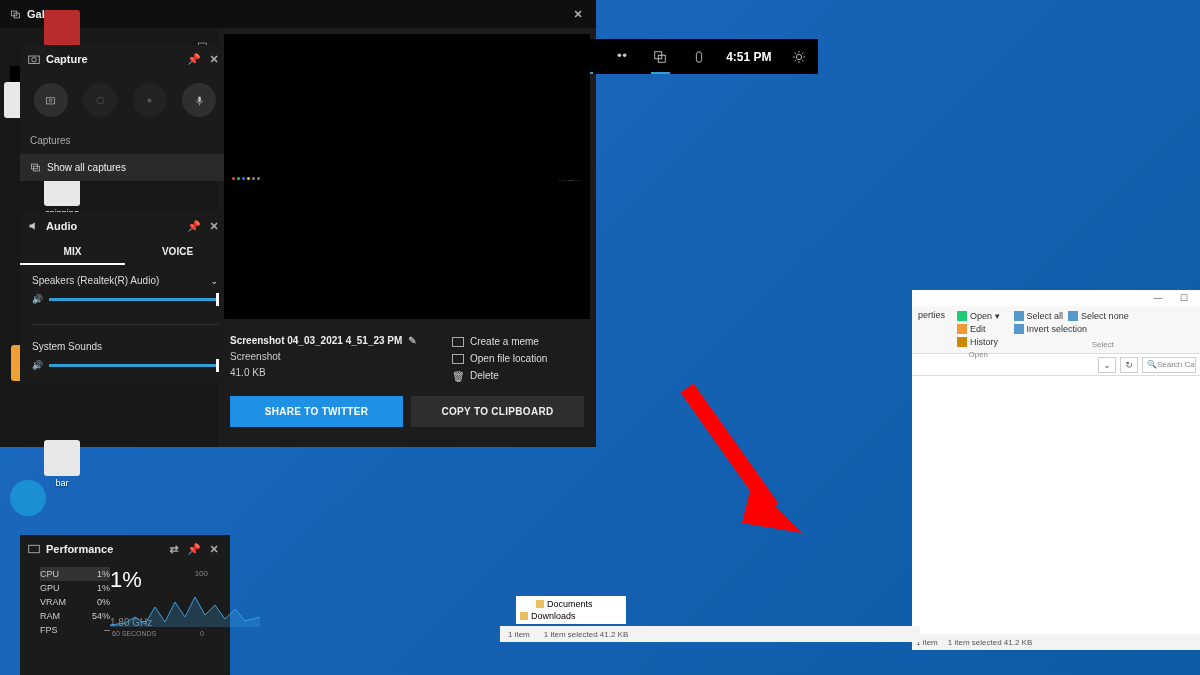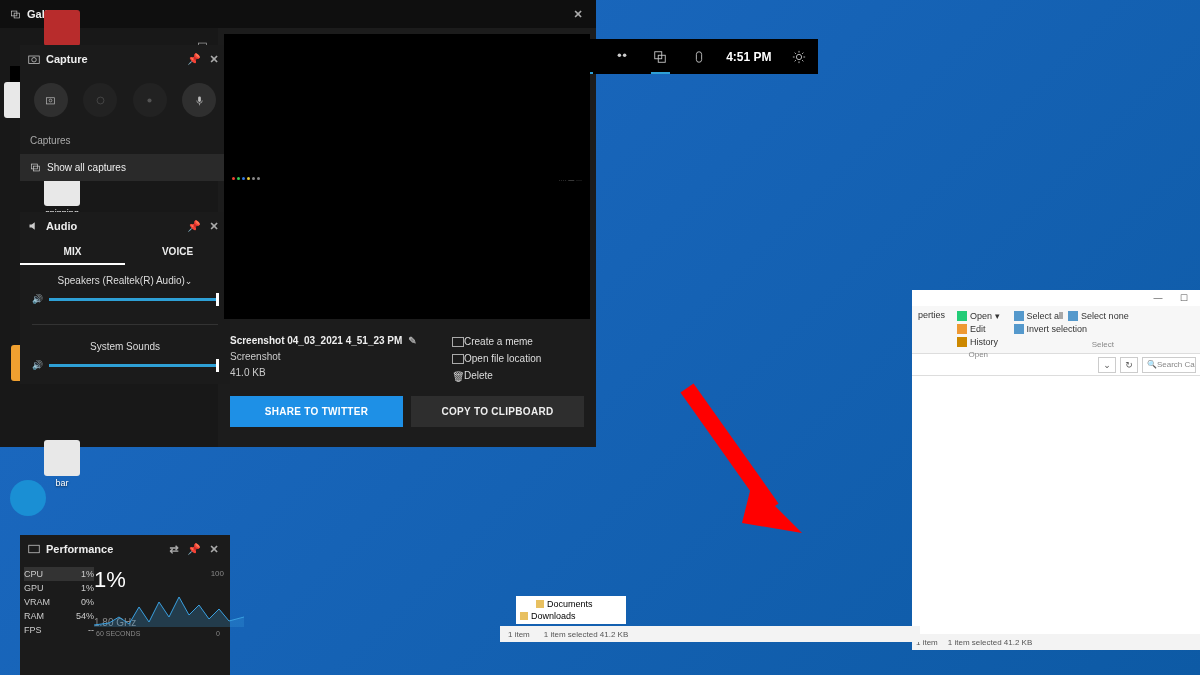--- a/index.html
+++ b/index.html
@@ -33,30 +33,30 @@
 .capture .cap-btn.disabled { opacity: .35; }
 .capture .sub { padding: 4px 10px 8px; color: #aaa; font-size: 10px; }
 .capture .showall { padding: 8px 10px; background: #2a2a2a; display: flex; align-items: center; gap: 6px; color: #eee; font-size: 10px; }
 
 
 .audio { top: 212px; left: 20px; width: 210px; }
 .audio .tabs { display: flex; }
 .audio .tab { flex: 1; text-align: center; padding: 6px 0; font-size: 10px; font-weight: 600; color: #eee; }
 .audio .tab.active { border-bottom: 2px solid #fff; }
 .audio .section { padding: 10px 12px 4px; }
-.audio .sec-title { display: flex; justify-content: center; align-items: center; font-size: 10px; margin-bottom: 6px; color: #ddd; }
+.audio .sec-title { display: flex; justify-content: space-between; align-items: center; font-size: 10px; margin-bottom: 6px; color: #ddd; }
 .audio .slider { position: relative; height: 14px; display: flex; align-items: center; margin-bottom: 8px; }
 .audio .slider .spk { font-size: 9px; color: #aaa; margin-right: 6px; }
 .audio .slider .track { flex: 1; height: 3px; background: #2ea0d6; position: relative; }
 .audio .slider .thumb { position: absolute; right: -1px; top: -5px; width: 3px; height: 13px; background: #fff; }
 .audio .divider { height: 1px; background: #333; margin: 6px 12px; }
 
 
 .perf { top: 535px; left: 20px; width: 210px; height: 140px; }
-.perf .body { display: flex; padding: 4px 4px; }
+.perf .body { display: flex; padding: 4px 20px; }
 .perf .metrics { width: 70px; font-size: 9px; color: #ccc; }
 .perf .metrics div { padding: 2px 0; display: flex; justify-content: space-between; }
 .perf .metrics .hot { background: #333; }
 .perf .big { flex: 1; position: relative; }
 .perf .big .pct { font-size: 22px; font-weight: 300; color: #fff; }
 .perf .big .ghz { font-size: 10px; color: #888; margin-top: 24px; }
 .perf .big .hundred { position: absolute; top: 2px; right: 2px; font-size: 8px; color: #888; }
 .perf .graph { position: absolute; left: 0; bottom: 10px; width: 150px; height: 40px; }
 .perf .graph svg { width: 100%; height: 100%; }
 .perf .axis { display: flex; justify-content: space-between; font-size: 7px; color: #888; padding: 0 2px; position: absolute; bottom: 0; left: 0; right: 4px; }
@@ -79,21 +79,21 @@
 .gallery .preview .pv-dots { position: absolute; top: 50%; left: 8px; display:flex; gap:2px;}
 .gallery .preview .pv-dots span{width:3px;height:3px;background:#e43;border-radius:50%;}
 .gallery .preview .pv-dots span:nth-child(2){background:#3c5;}
 .gallery .preview .pv-dots span:nth-child(3){background:#37d;}
 .gallery .preview .pv-dots span:nth-child(4){background:#ec3;}
 .gallery .preview .pv-text{position:absolute;top:50%;right:8px;color:#888;font-size:6px;}
 .gallery .info { padding: 8px 12px 4px; display: flex; }
 .gallery .info-l { flex: 1; font-size: 10px; color: #ccc; line-height: 1.6; }
 .gallery .info-l .fname { color: #eee; font-weight: 600; display: inline-flex; align-items: center; gap: 6px; }
 .gallery .info-r { width: 140px; font-size: 10px; }
-.gallery .info-r .act { display: flex; align-items: center; padding: 3px 8px; color: #ddd; cursor: pointer; }
+.gallery .info-r .act { display: flex; align-items: center; gap: 6px; padding: 3px 8px; color: #ddd; cursor: pointer; }
 .gallery .info-r .act .ai { width: 12px; height: 10px; border: 1px solid #aaa; display: inline-block; }
 .gallery .buttons { display: flex; gap: 8px; padding: 8px 12px 20px; }
 .gallery .buttons .btn { flex: 1; text-align: center; padding: 10px 0; font-size: 10px; font-weight: 600; letter-spacing: .3px; cursor: pointer; }
 .gallery .buttons .btn.primary { background: #1e90e6; color: #fff; }
 .gallery .buttons .btn.secondary { background: #2e2e2e; color: #eee; }
 
 
 .arrow { position: absolute; top: 378px; left: 672px; pointer-events: none; }
 
 

